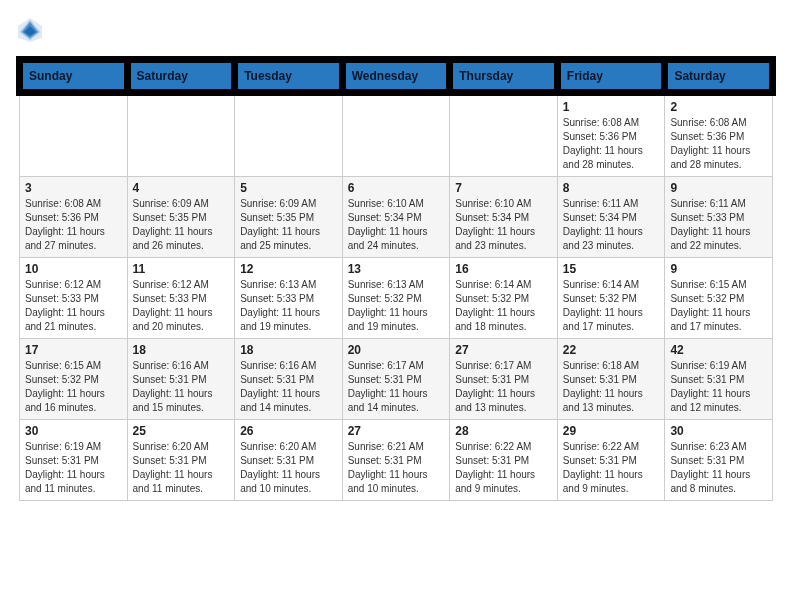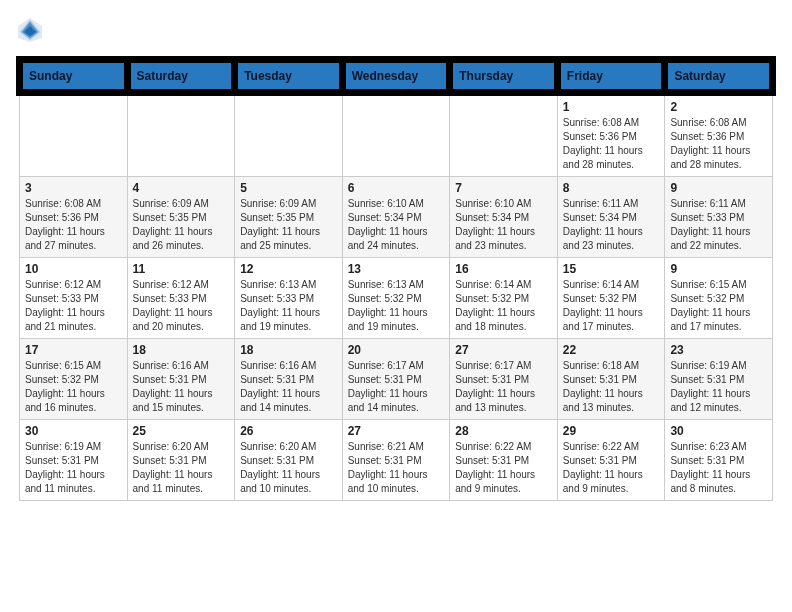--- a/index.html
+++ b/index.html
@@ -222,21 +222,21 @@
         </td>
         <td>
           <span class="day-num">27</span>
           <div class="day-info">Sunrise: 6:17 AM<br>Sunset: 5:31 PM<br>Daylight: 11 hours and 13 minutes.</div>
         </td>
         <td>
           <span class="day-num">22</span>
           <div class="day-info">Sunrise: 6:18 AM<br>Sunset: 5:31 PM<br>Daylight: 11 hours and 13 minutes.</div>
         </td>
         <td>
-          <span class="day-num">23</span>
+          <span class="day-num">42</span>
           <div class="day-info">Sunrise: 6:19 AM<br>Sunset: 5:31 PM<br>Daylight: 11 hours and 12 minutes.</div>
         </td>
       </tr>
       <tr>
         <td>
           <span class="day-num">30</span>
           <div class="day-info">Sunrise: 6:19 AM<br>Sunset: 5:31 PM<br>Daylight: 11 hours and 11 minutes.</div>
         </td>
         <td>
           <span class="day-num">25</span>

